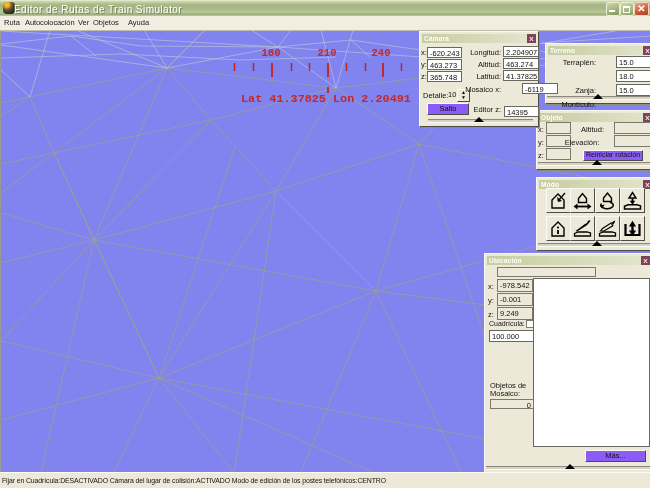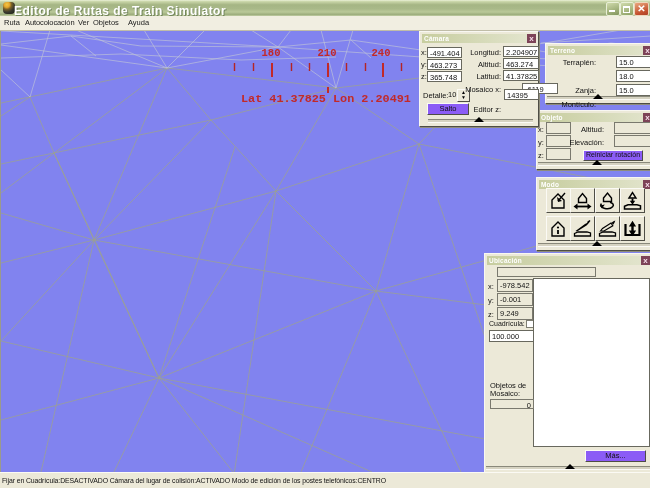--- a/index.html
+++ b/index.html
@@ -1,21 +1,21 @@
 <!DOCTYPE html>
 <html><head>
 <meta charset="utf-8">
 <style>
 html,body{margin:0;padding:0;}
 body{width:650px;height:488px;overflow:hidden;position:relative;font-family:"Liberation Sans",sans-serif;background:#ece9d8;}
 .abs{position:absolute;}
 
 #titlebar{left:0;top:0;width:650px;height:16px;background:linear-gradient(180deg,#ebf1d9 0%,#c9d5a8 10%,#a5b584 30%,#a9b989 55%,#bac898 75%,#9cad7c 90%,#c2cda4 100%);}
 #wicon{left:3px;top:2px;width:12px;height:12px;border-radius:4px;background:radial-gradient(circle at 32% 22%,#f2c844 0%,#e3a52e 22%,#7a6228 38%,#3a3a2e 60%,#20211c 90%);}
-#wtitle{left:14px;top:4px;font-size:12px;font-weight:bold;color:#fff;text-shadow:1px 1px 0 #72855b;letter-spacing:0.45px;}
+#wtitle{left:14px;top:4px;font-size:10px;font-weight:normal;color:#fff;text-shadow:1px 1px 0 #72855b;letter-spacing:0.45px;}
 .capbtn{top:2px;width:12px;height:12px;border-radius:2px;color:#fff;}
 #btnmin{left:606px;background:linear-gradient(160deg,#cfdaab,#82955b);border:1px solid #e8efd6;}
 #btnmin:after{content:"";position:absolute;left:2px;bottom:3px;width:6px;height:2px;background:#fff;}
 #btnmax{left:620px;background:linear-gradient(160deg,#cfdaab,#8da063);border:1px solid #e8efd6;}
 #btnmax:after{content:"";position:absolute;left:2px;top:3px;width:5px;height:4px;border:1px solid #fff;border-top-width:2px;}
 #btnclose{left:634px;width:13px;background:linear-gradient(160deg,#e9a87e,#c4512f 70%,#ac4126);border:1px solid #edd6bd;}
 #btnclose:after{content:"\2715";position:absolute;left:0;top:0;width:13px;text-align:center;font-size:10px;font-weight:bold;line-height:12px;color:#fff;}
 #menubar{left:0;top:16px;width:650px;height:14px;background:#f1eee1;border-bottom:1px solid #c0bda8;}
 .mitem{top:18px;font-size:7.5px;color:#1a1a1a;}
 #statusbar{left:0;top:472px;width:650px;height:16px;background:#ece9d8;border-top:1px solid #fbfaf4;}
@@ -95,21 +95,21 @@
 <div class="pclose" style="left:106px;top:2px;">x</div>
 </div>
 <div class="lbl" style="left:538px;top:125px;">x:</div>
 <div class="dfld" style="left:546px;top:122px;width:21px;height:9px;"></div>
 <div class="lbl" style="left:538px;top:138px;">y:</div>
 <div class="dfld" style="left:546px;top:135px;width:21px;height:9px;"></div>
 <div class="lbl" style="left:538px;top:151px;">z:</div>
 <div class="dfld" style="left:546px;top:148px;width:21px;height:9px;"></div>
 <div class="lblr" style="left:560px;top:125px;width:44px;">Altitud:</div>
 <div class="dfld" style="left:614px;top:122px;width:42px;height:9px;"></div>
-<div class="lblr" style="left:560px;top:138px;width:44px;">Elevación:</div>
+<div class="lblr" style="left:560px;top:138px;width:44px;text-align:center;">Elevación:</div>
 <div class="dfld" style="left:614px;top:135px;width:42px;height:9px;"></div>
 <div class="btn" style="left:583px;top:150px;width:58px;height:9px;font-size:7px;">Reiniciar rotación</div>
 <div class="groove" style="left:538px;top:162px;width:112px;"></div>
 <div class="tri" style="left:592px;top:160px;"></div>
 
 <div class="panel" style="left:536px;top:177px;width:124px;height:72px;">
 <div class="ptitle">Modo</div>
 <div class="pclose" style="left:106px;top:2px;">x</div>
 </div>
 <div class="ibtn" style="left:546px;top:188px;">
@@ -170,39 +170,39 @@
     </svg>
   </div>
 <div class="groove" style="left:538px;top:243px;width:112px;"></div>
 <div class="tri" style="left:592px;top:241px;"></div>
 
 <div class="panel" style="left:419px;top:31px;width:118px;height:94px;">
 <div class="ptitle">Cámara</div>
 <div class="pclose" style="right:2px;top:2px;">x</div>
 </div>
 <div class="lbl" style="left:421px;top:48px;">x:</div>
-<div class="fld" style="left:427px;top:47px;width:31px;height:8px;">-491.404</div>
+<div class="fld" style="left:427px;top:47px;width:31px;height:8px;">-620.243</div>
 <div class="lbl" style="left:421px;top:60px;">y:</div>
 <div class="fld" style="left:427px;top:59px;width:31px;height:8px;">463.273</div>
 <div class="lbl" style="left:421px;top:72px;">z:</div>
 <div class="fld" style="left:427px;top:71px;width:31px;height:8px;">365.748</div>
 <div class="lblr" style="left:460px;top:48px;width:41px;">Longitud:</div>
 <div class="fld" style="left:503px;top:46px;width:32px;height:8px;">2.204907</div>
 <div class="lblr" style="left:460px;top:60px;width:41px;">Altitud:</div>
 <div class="fld" style="left:503px;top:58px;width:32px;height:8px;">463.274</div>
 <div class="lblr" style="left:460px;top:72px;width:41px;">Latitud:</div>
 <div class="fld" style="left:503px;top:70px;width:32px;height:8px;">41.37825</div>
 <div class="lbl" style="left:423px;top:91px;">Detalle:</div>
 <div class="lbl" style="left:448px;top:90px;">10</div>
 <div class="abs" style="left:457px;top:89px;width:11px;height:11px;border:1px solid #4e4d45;border-top-color:#fbfaf5;border-left-color:#fbfaf5;background:#ece9d8;font-size:5px;line-height:5px;text-align:center;color:#000;">▲<br>▼</div>
 <div class="lblr" style="left:460px;top:85px;width:41px;">Mosaico x:</div>
 <div class="fld" style="left:503px;top:83px;width:32px;height:8px;margin-left:19px;">-6119</div>
 <div class="btn" style="left:427px;top:103px;width:40px;height:10px;">Salto</div>
 <div class="lblr" style="left:460px;top:105px;width:41px;">Editor z:</div>
-<div class="fld" style="left:504px;top:89px;width:31px;height:8px;">14395</div>
+<div class="fld" style="left:504px;top:106px;width:31px;height:8px;">14395</div>
 <div class="groove" style="left:428px;top:119px;width:105px;"></div>
 <div class="tri" style="left:474px;top:117px;"></div>
 
 <div class="panel" style="left:484px;top:253px;width:172px;height:219px;">
 <div class="ptitle">Ubicación</div>
 <div class="pclose" style="left:156px;top:2px;">x</div>
 </div>
 <div class="dfld" style="left:497px;top:267px;width:95px;height:7px;"></div>
 <div class="lbl" style="left:488px;top:282px;">x:</div>
 <div class="dfld" style="left:497px;top:279px;width:32px;height:10px;color:#111;">-978.542</div>

